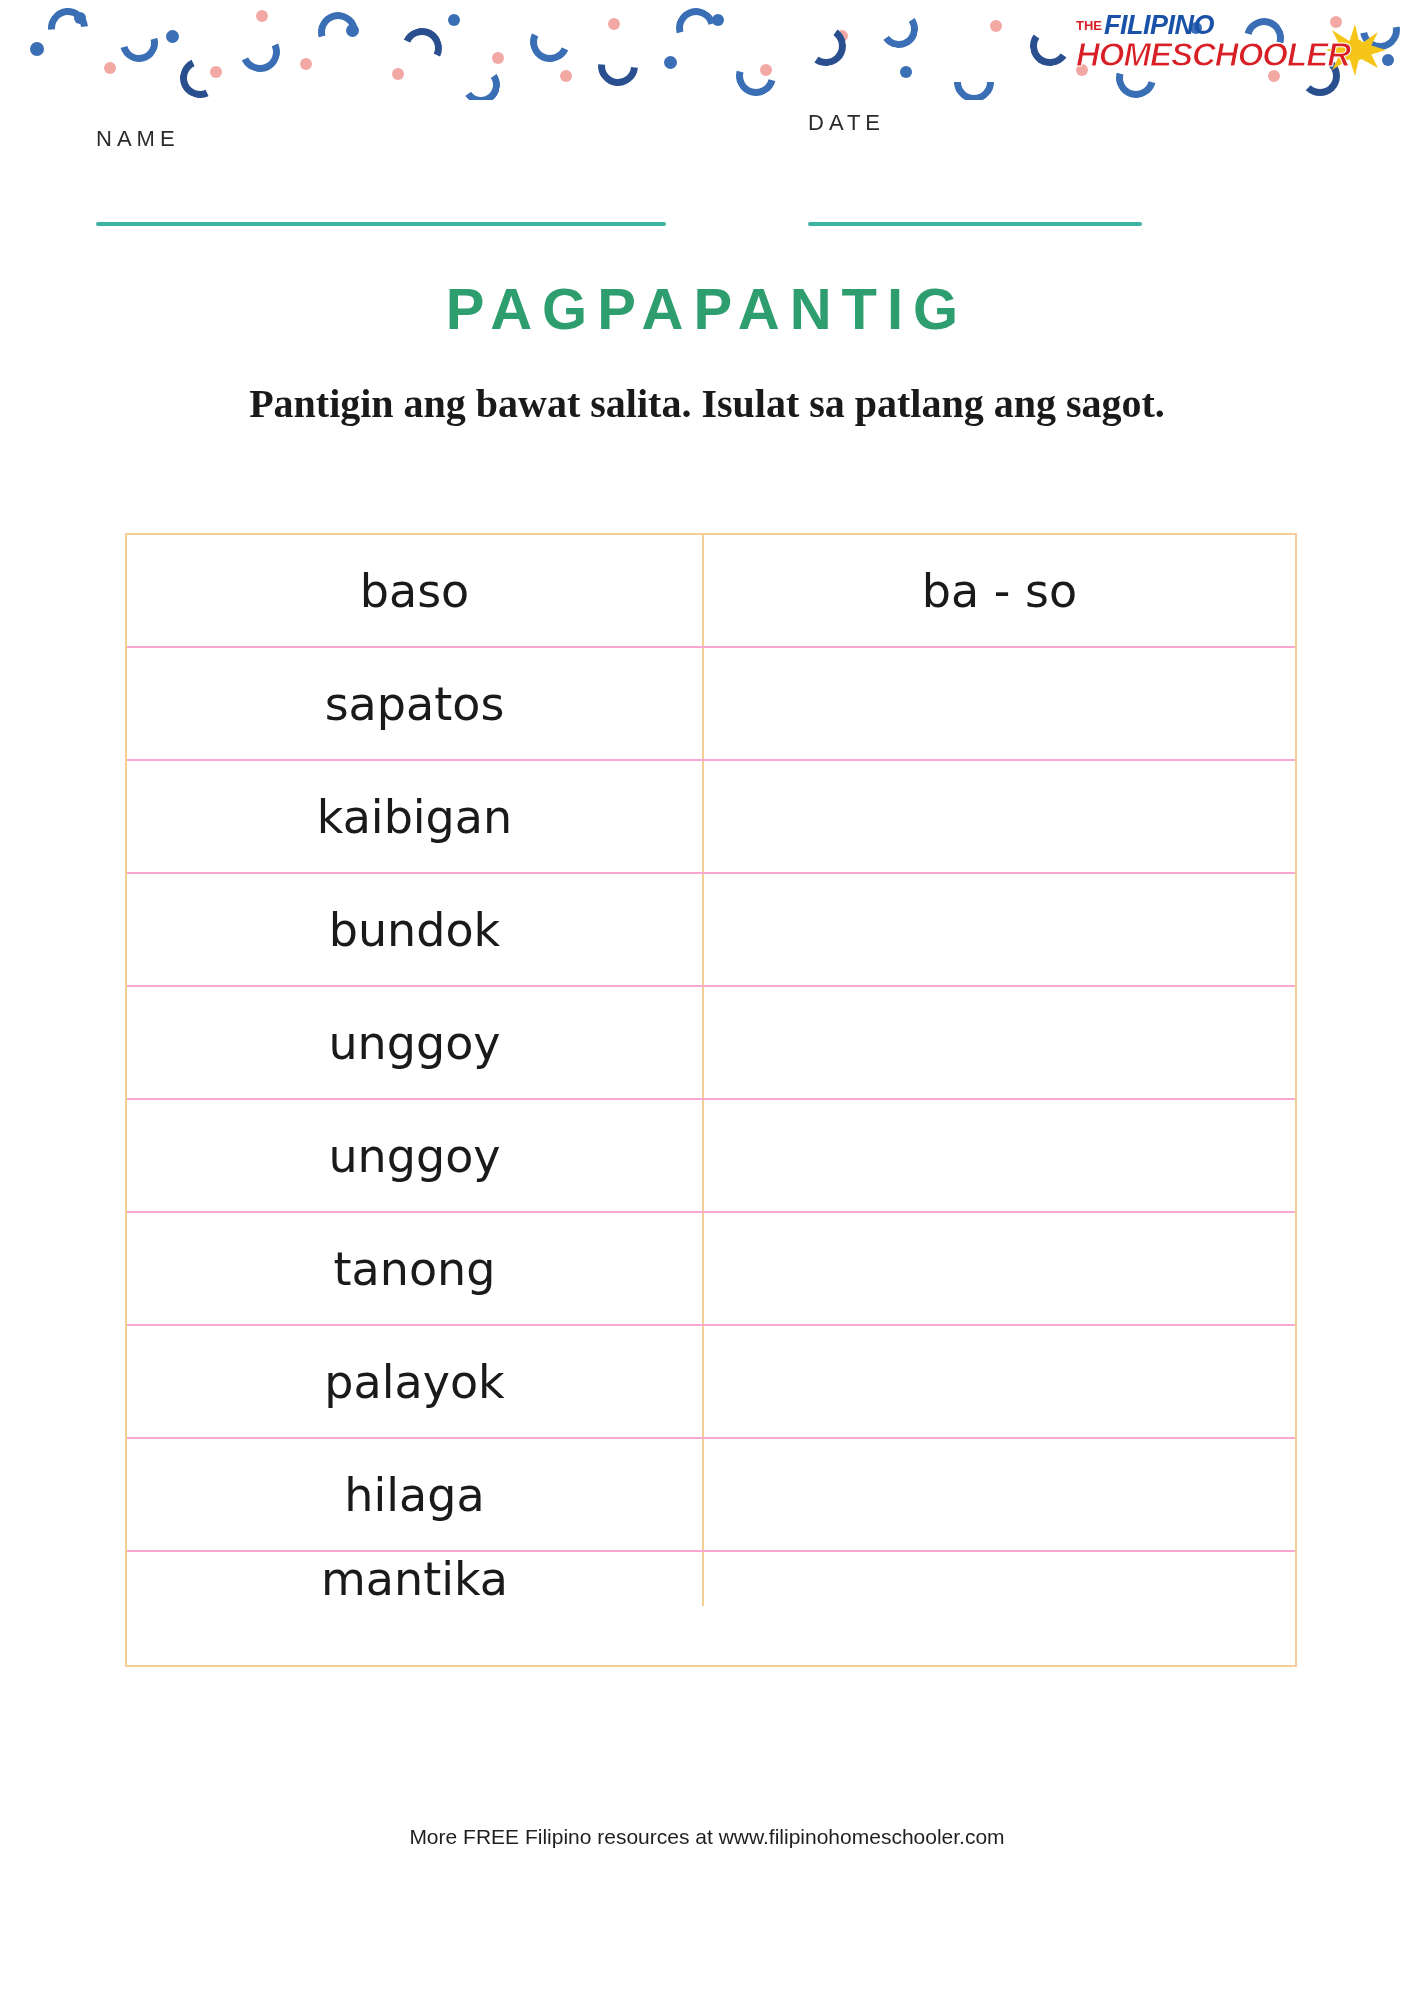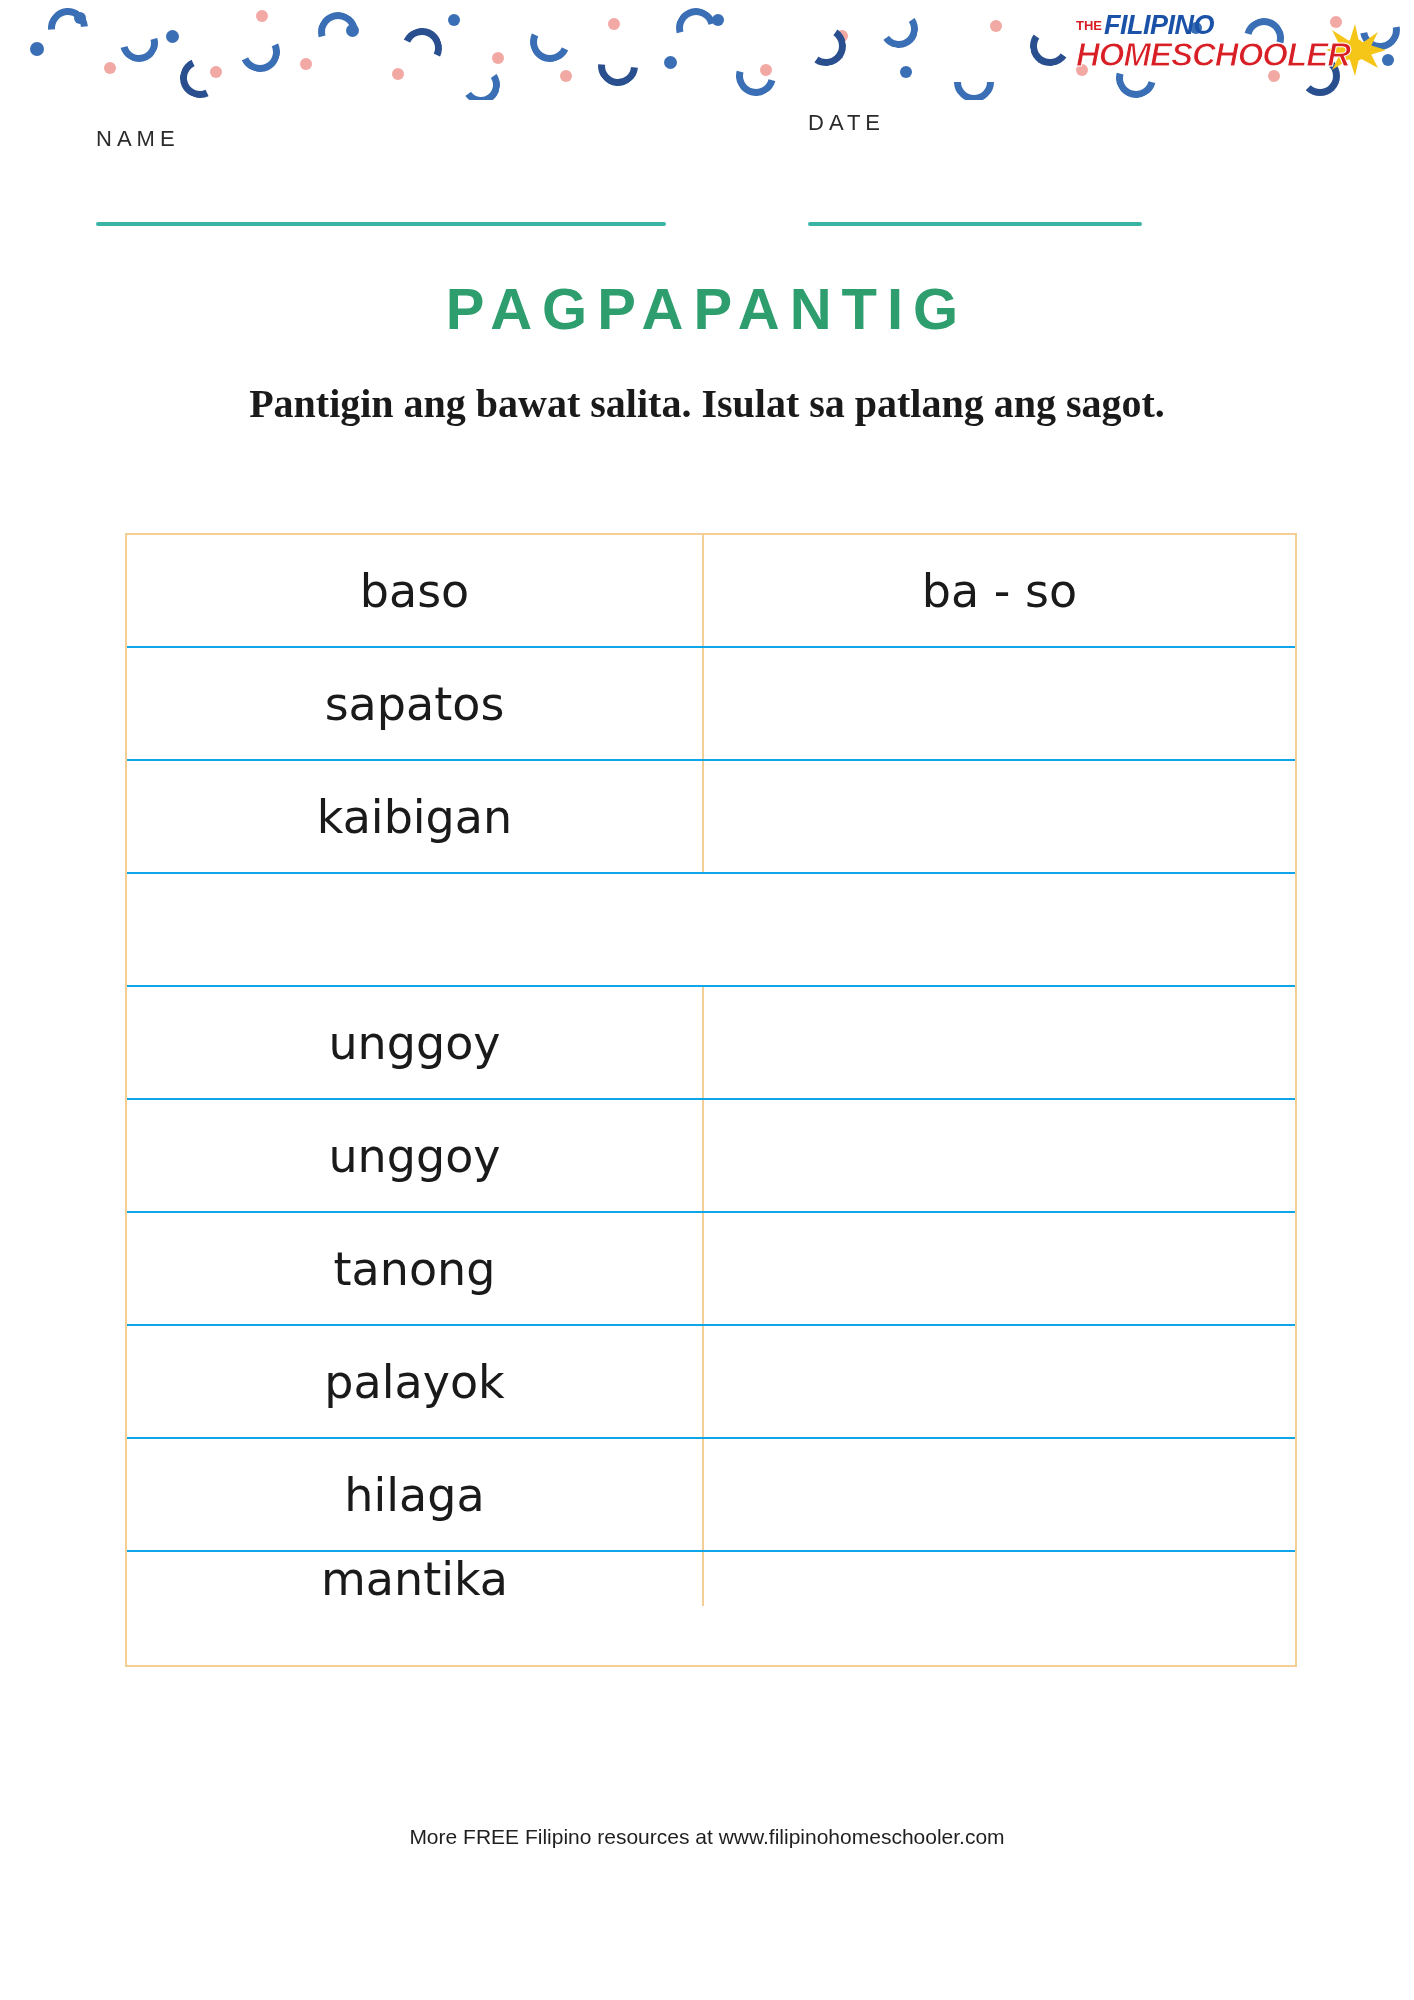--- a/index.html
+++ b/index.html
@@ -131,21 +131,21 @@
     position: absolute;
     top: 533px;
     left: 125px;
     width: 1172px;
     border: 2px solid #f3cf95;
     box-sizing: border-box;
   }
   .row {
     display: flex;
     height: 113px;
-    border-bottom: 2px solid #0ea5e9;
+    border-bottom: 2px solid #f9a8d4;
     box-sizing: border-box;
   }
   .row:last-child {
     border-bottom: none;
     flex-direction: column;
   }
   .cell-word {
     width: 577px;
     border-right: 2px solid #f3cf95;
     box-sizing: border-box;
@@ -265,20 +265,21 @@
   </div>
   <div class="row">
     <div class="cell-word">sapatos</div>
     <div class="cell-answer"></div>
   </div>
   <div class="row">
     <div class="cell-word">kaibigan</div>
     <div class="cell-answer"></div>
   </div>
   <div class="row">
+    <div class="cell-word">bundok</div>
     <div class="cell-answer"></div>
   </div>
   <div class="row">
     <div class="cell-word">unggoy</div>
     <div class="cell-answer"></div>
   </div>
   <div class="row">
     <div class="cell-word">unggoy</div>
     <div class="cell-answer"></div>
   </div>

